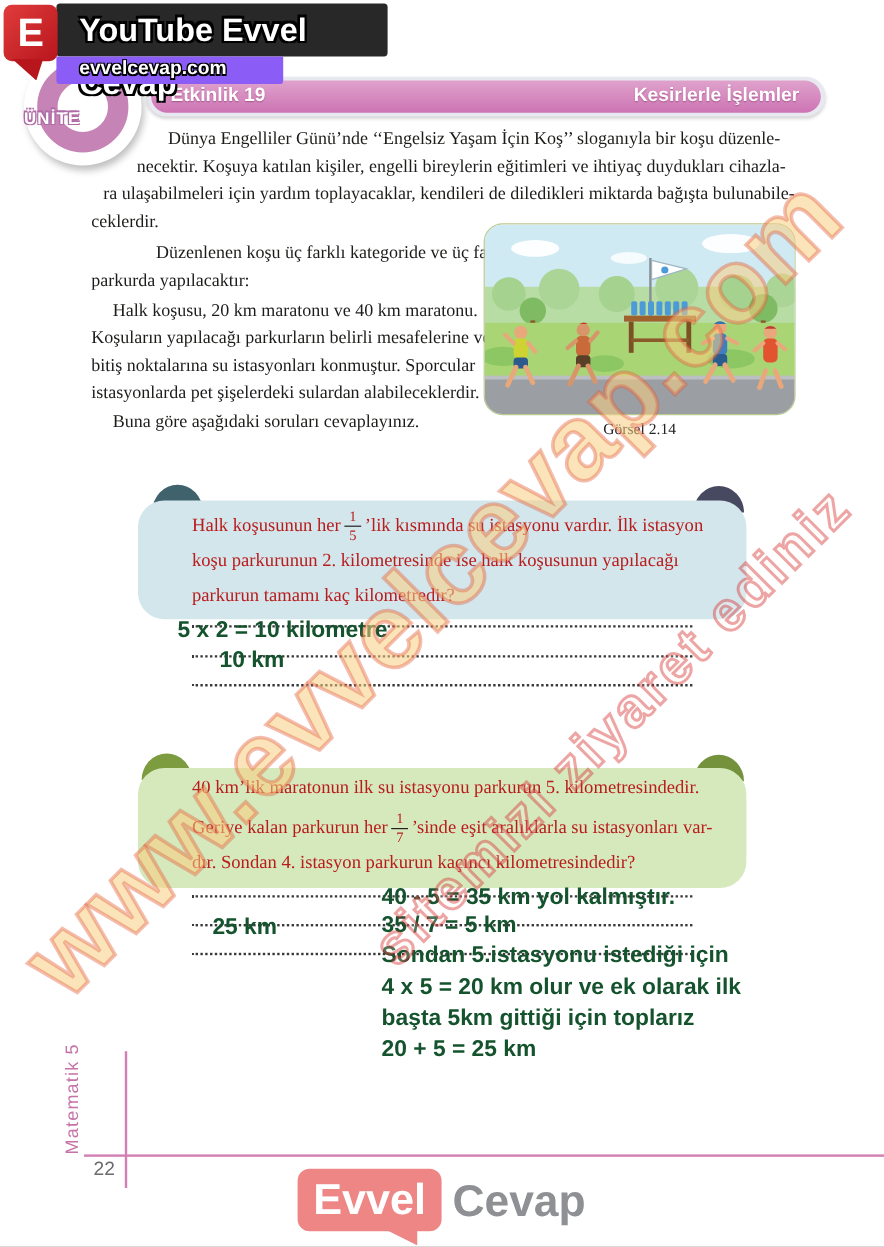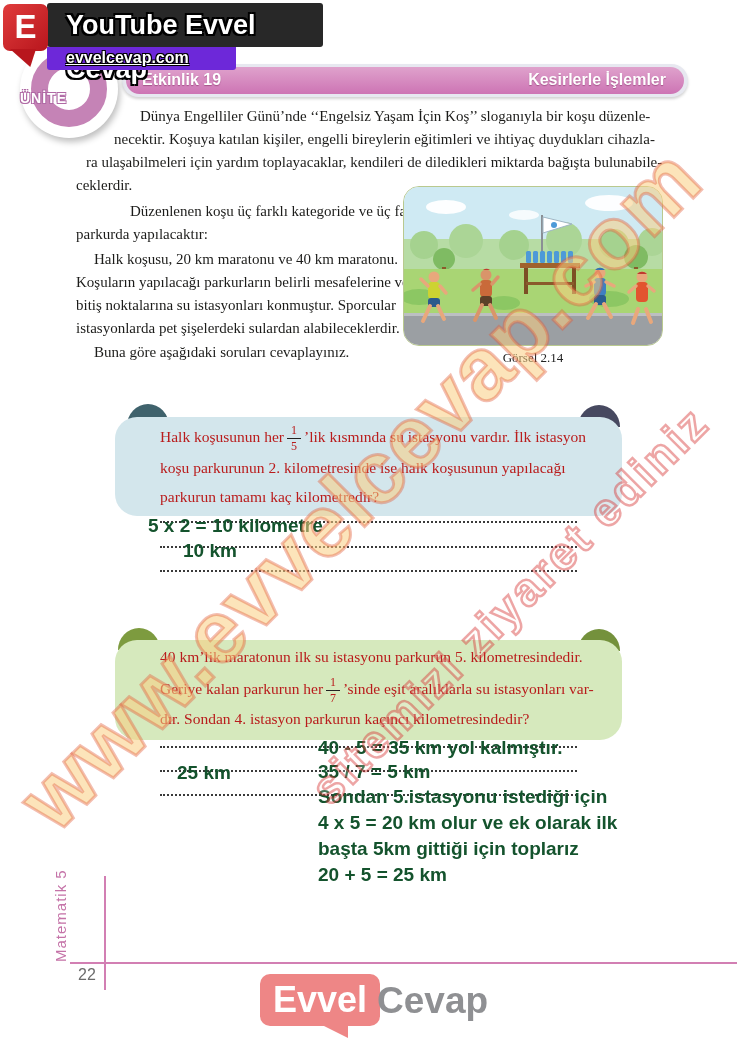--- a/index.html
+++ b/index.html
@@ -16,23 +16,23 @@
   .wm2 { left:90px; top:578px; width:840px; text-align:center;
          font-size:46px; letter-spacing:3px;
          color:rgba(255,245,240,0.22); -webkit-text-stroke:2.5px rgba(213,43,43,0.42); }
 
   
   .darkbar1 { position:absolute; left:47px; top:3px; width:276px; height:44px; z-index:6;
               background:#282828; border-radius:3px; color:#fff; font-weight:bold;
               font-size:27px; line-height:44px; padding-left:19px;
               text-shadow:-2px -2px 0 #000, 2px -2px 0 #000, -2px 2px 0 #000, 2px 2px 0 #000; }
   .darkbar2 { position:absolute; left:47px; top:47px; width:189px; height:23px; z-index:6;
-              background:#6d28d9; border-radius:0 0 3px 3px; color:#fff; font-weight:bold;
+              background:#8b5cf6; border-radius:0 0 3px 3px; color:#fff; font-weight:bold;
               font-size:16px; line-height:22px; padding-left:19px;
-              text-shadow:-1px -1px 0 #000, 1px -1px 0 #000, -1px 1px 0 #000, 1px 1px 0 #000;text-decoration:underline; }
+              text-shadow:-1px -1px 0 #000, 1px -1px 0 #000, -1px 1px 0 #000, 1px 1px 0 #000; }
   .elogo { position:absolute; left:3px; top:4px; width:45px; height:47px; z-index:7;
            background:linear-gradient(135deg,#e03c3c,#b8161d); border-radius:7px;
            color:#fff; font-weight:bold; font-size:33px; text-align:center; line-height:46px; }
   .elogo-tail { position:absolute; left:10px; top:49px; width:26px; height:18px; z-index:7;
                 background:#b8161d; clip-path:polygon(0 0,100% 0,78% 100%); }
 
   
   .badge-outer { position:absolute; left:20px; top:40px; width:98px; height:98px; z-index:3;
                  background:#fff; border-radius:50%; box-shadow:2px 4px 6px rgba(0,0,0,0.25); }
   .badge-ring { position:absolute; left:31px; top:51px; width:76px; height:76px; z-index:3;
@@ -76,21 +76,21 @@
   .red { position:absolute; color:#14532d; font-weight:bold; font-size:19px;
          white-space:nowrap; z-index:3; }
 
   
   .vline { position:absolute; left:104px; top:876px; width:2px; height:114px; background:#d27fb3; }
   .hline { position:absolute; left:70px; top:962px; width:667px; height:2px; background:#d27fb3; }
   .book-label { position:absolute; left:52px; top:858px; height:104px;
                 writing-mode:vertical-rl; transform:rotate(180deg);
                 color:#c573a8; font-size:15px; letter-spacing:1px; }
   .pagenum { position:absolute; left:78px; top:966px; color:#6b6b6b; font-size:16px; }
-  .footer-bubble { position:absolute; left:260px; top:974px; width:120px; height:52px;
+  .footer-bubble { position:absolute; left:248px; top:974px; width:120px; height:52px;
                    background:#ee8686; border-radius:10px; color:#fff; font-weight:bold;
                    font-size:36px; text-align:center; line-height:51px; }
   .footer-tail { position:absolute; left:322px; top:1025px; width:26px; height:13px;
                  background:#ee8686; clip-path:polygon(0 0,100% 0,100% 100%); }
   .footer-gray { position:absolute; left:377px; top:980px; color:#8f9093; font-weight:bold;
                  font-size:37px; }
 </style>
 </head>
 <body>
 

